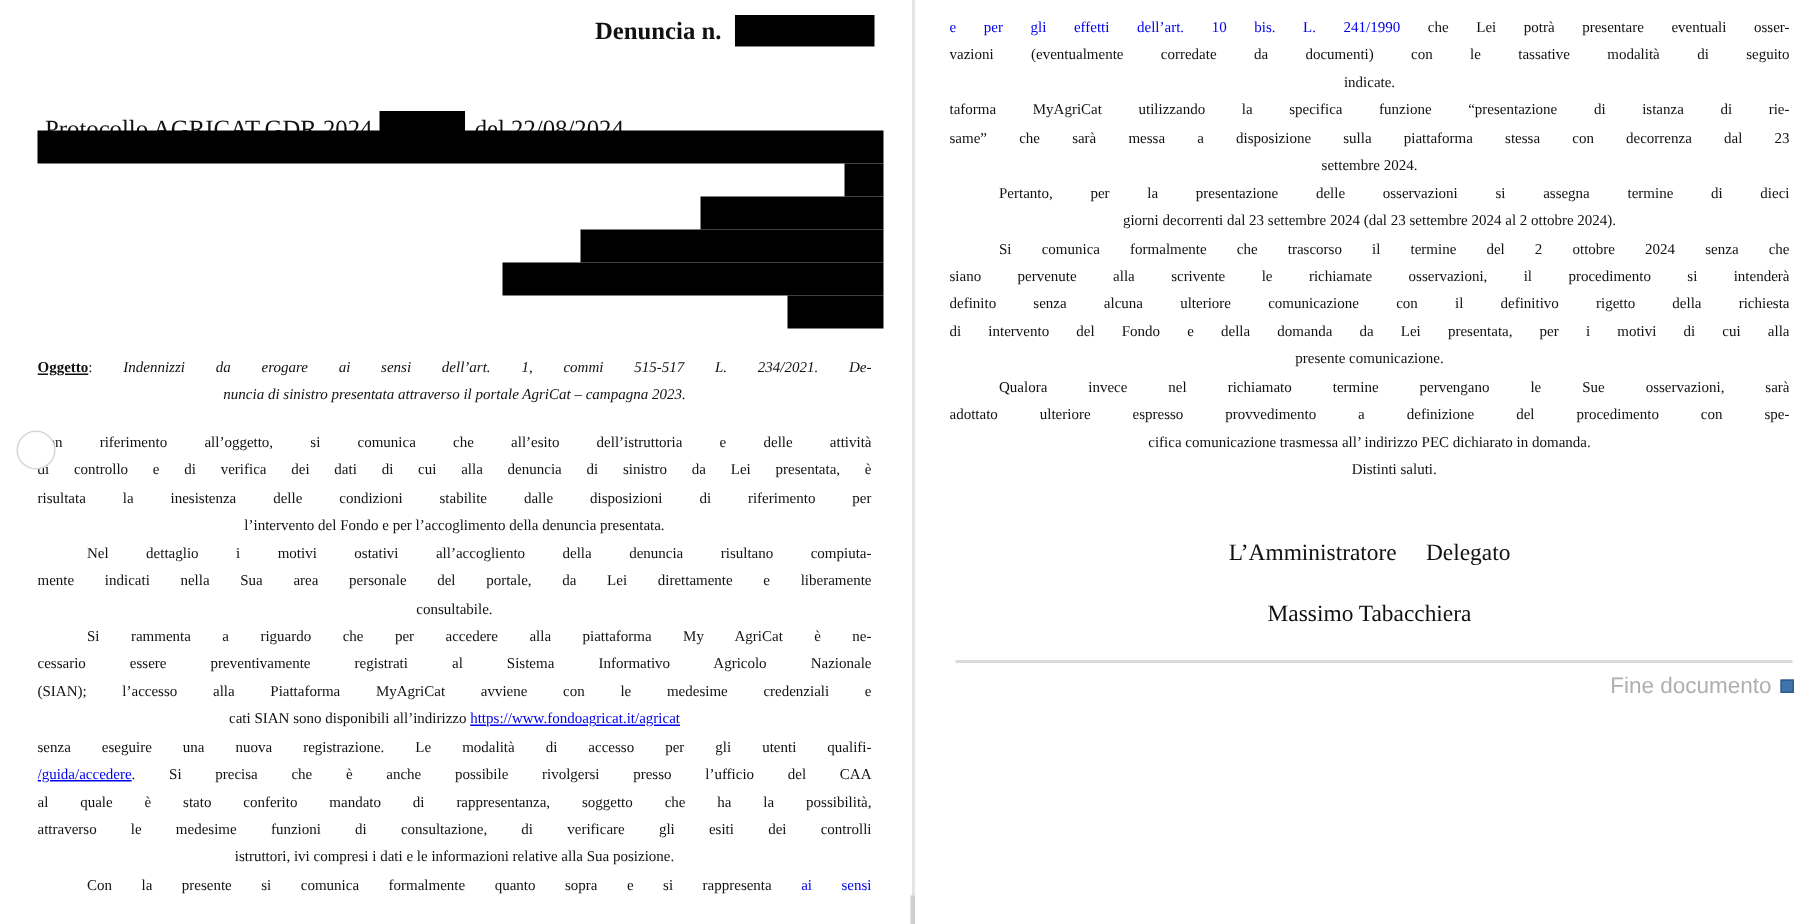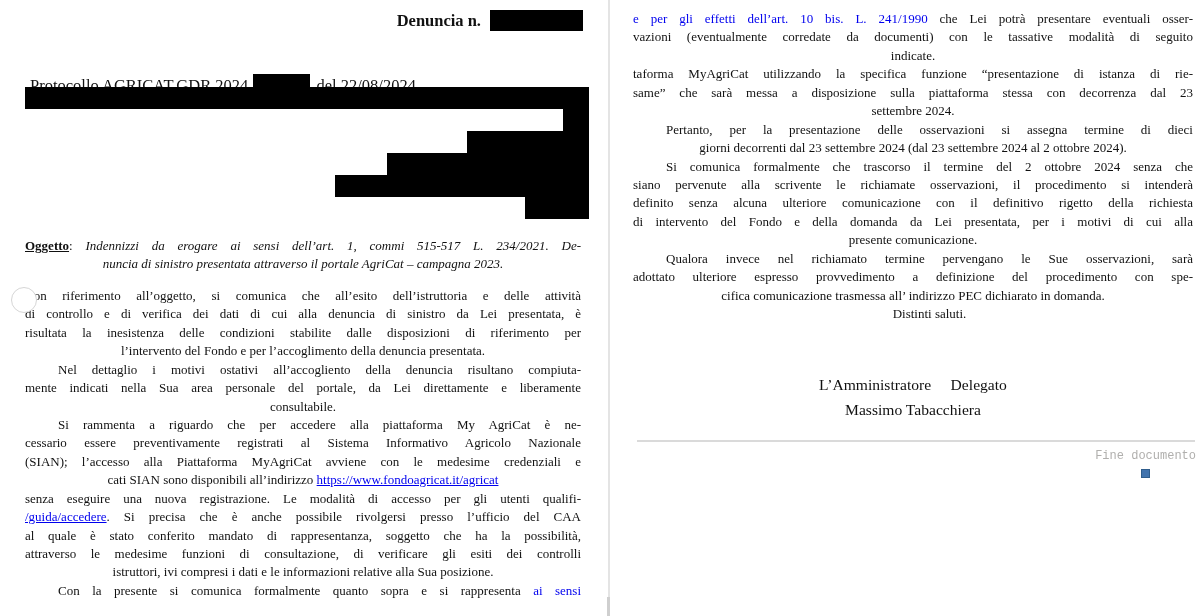--- a/index.html
+++ b/index.html
@@ -16,45 +16,45 @@
   #denuncia-row .hdr-txt{font-weight:bold;font-size:16.5px;}
   #denuncia-box{width:93px;height:21px;background:#000;}
   #protocollo-row{position:absolute;top:50px;left:5px;display:flex;align-items:center;font-size:16.5px;margin-top:24px;}
   #protocollo-box{display:inline-block;width:57px;height:23px;background:#000;margin:0 6px 0 1px;}
 
   
   #redaction-block{position:absolute;top:87px;left:0;width:564px;}
   .redrow{margin-left:auto;height:22px;background:#000;}
 
   
-  .bodyblock{position:absolute;font-size:13px;}
+  .bodyblock{position:absolute;font-size:10px;}
   #left-body{top:237px;left:0;width:556px;}
   #right-body{top:10px;left:0;width:560px;}
   .line{height:18.45px;line-height:18.45px;overflow:hidden;text-align:center;}
   .line.j{text-align:justify;text-align-last:justify;}
   .line.ind{text-indent:33px;}
   .sg-n{}
   .sg-bu{font-weight:bold;text-decoration:underline;}
   .sg-i{font-style:italic;}
   .sg-a{color:#0000EE;text-decoration:underline;cursor:pointer;}
   .sg-c{color:#0000EE;}
 
   
   .sig{position:absolute;left:0;width:560px;text-align:center;white-space:pre;font-size:15.6px;}
-  #sig-1{top:360px;margin-top:16px;}
+  #sig-1{top:360px;}
   #sig-2{top:401px;}
 
   
   #column-divider{position:absolute;left:608px;top:0;width:2px;height:616px;background:#e4e4e4;}
   #column-divider-foot{position:absolute;left:607px;top:597px;width:3px;height:19px;background:#cfcfcf;}
   #footer-divider{position:absolute;left:637px;top:440px;width:558px;height:2px;background:#dadada;}
 
   
   #fine-row{position:absolute;top:449px;right:4px;display:flex;align-items:center;gap:6px;
-            font-family:Liberation Mono, monospace;font-size:12px;color:#b0afad;flex-direction:column;}
+            font-family:Liberation Sans, sans-serif;font-size:15px;color:#b0afad;}
   #fine-square{width:9px;height:9px;background:#4173ad;border:1px solid #2f5d8c;box-sizing:border-box;}
 
   
   #edge-artifact{position:absolute;left:-14px;top:287px;width:24px;height:24px;border-radius:50%;
                  border:1.5px solid #d6d6d6;background:#fff;}
 </style>
 </head>
 <body>
 
 <div id="stage">

